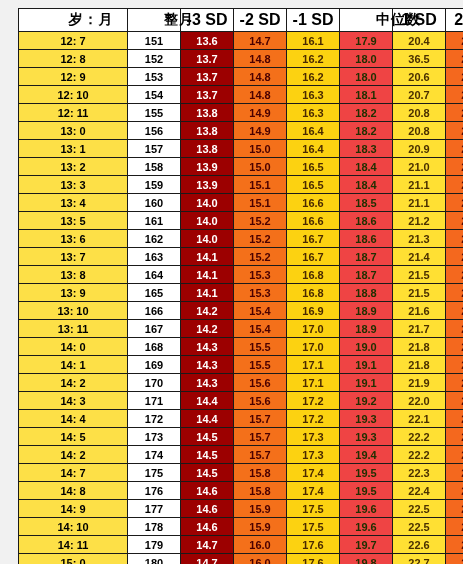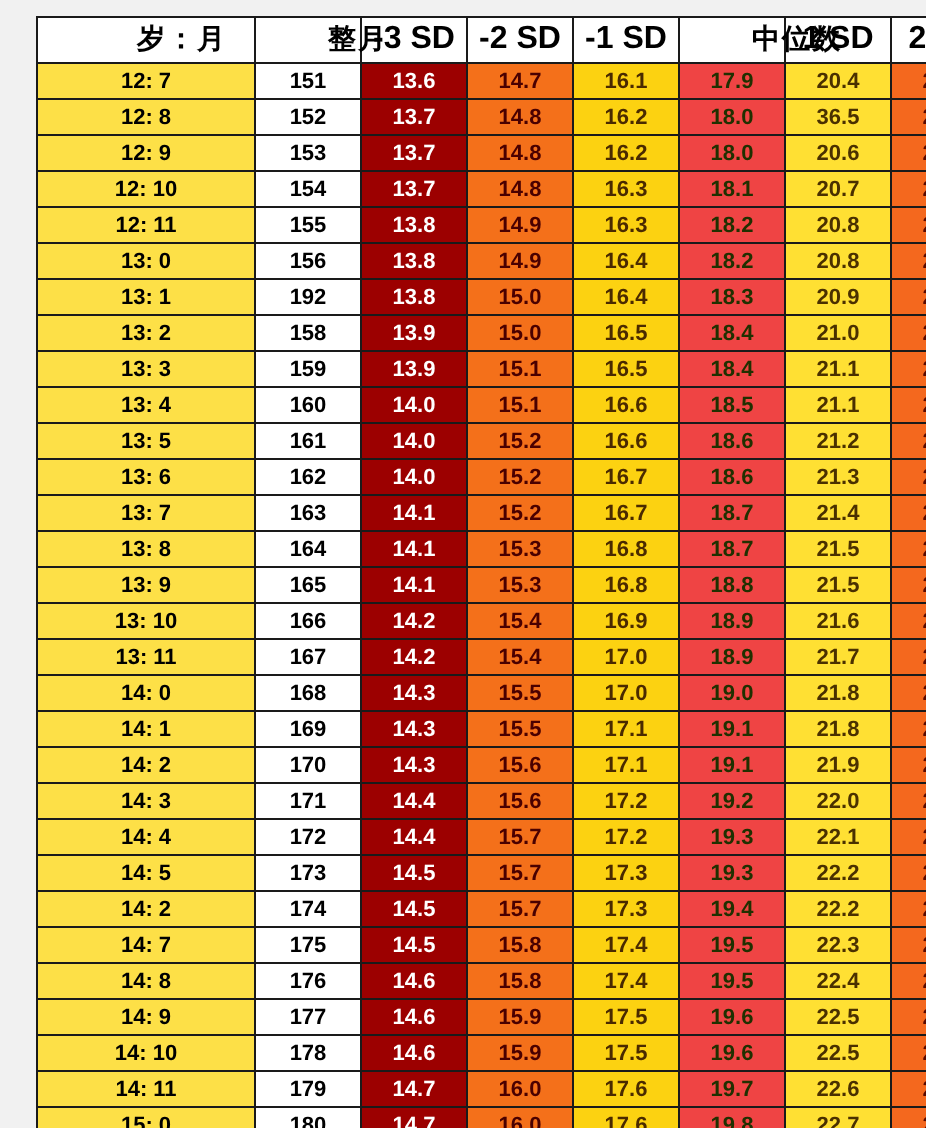--- a/index.html
+++ b/index.html
@@ -171,21 +171,21 @@
           <td class="mon">156</td>
           <td class="val band-sdm3">13.8</td>
           <td class="val band-sdm2">14.9</td>
           <td class="val band-sdm1">16.4</td>
           <td class="val band-med">18.2</td>
           <td class="val band-sdp1">20.8</td>
           <td class="val band-sdp2">24.8</td>
         </tr>
         <tr>
           <td class="lbl">13: 1</td>
-          <td class="mon">192</td>
+          <td class="mon">157</td>
           <td class="val band-sdm3">13.8</td>
           <td class="val band-sdm2">15.0</td>
           <td class="val band-sdm1">16.4</td>
           <td class="val band-med">18.3</td>
           <td class="val band-sdp1">20.9</td>
           <td class="val band-sdp2">24.9</td>
         </tr>
         <tr>
           <td class="lbl">13: 2</td>
           <td class="mon">158</td>

